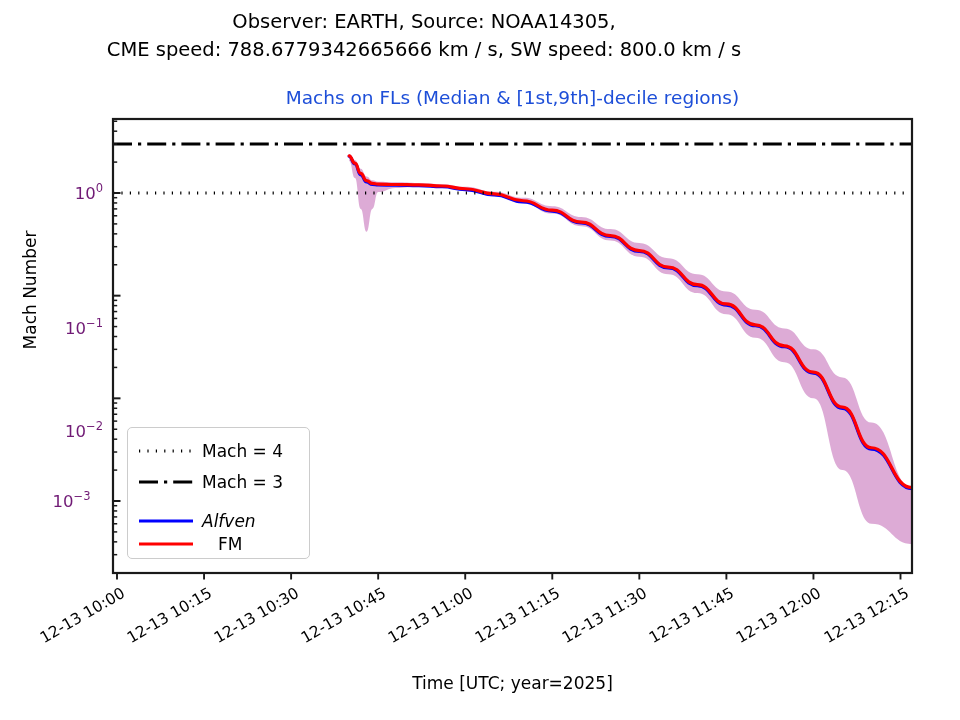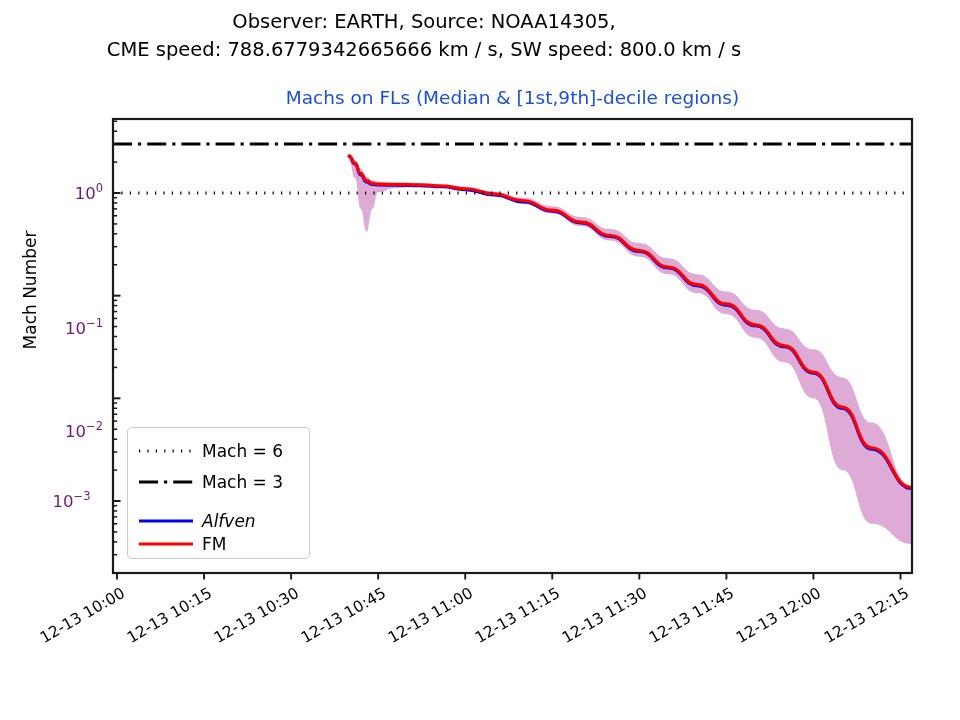--- a/index.html
+++ b/index.html
@@ -126,20 +126,21 @@
 
 <div id="figure">
 
   <div class="suptitle">Observer: EARTH, Source: NOAA14305,
 CME speed: 788.6779342665666 km / s, SW speed: 800.0 km / s</div>
 
   <div class="axtitle">Machs on FLs (Median &amp; [1st,9th]-decile regions)</div>
 
   <div class="ylabel">Mach Number</div>
 
+  <div class="xlabel">Time [UTC; year=2025]</div>
 
   <svg class="plot-svg" width="960" height="720">
 
     <defs>
       <clipPath id="plotclip">
         <rect x="113" y="119" width="799" height="454"></rect>
       </clipPath>
     </defs>
 
     <rect x="113" y="119" width="799" height="454" fill="#ffffff"></rect>
@@ -229,35 +230,35 @@
       <div class="xtick-label" style="left: 711.444px; top: 584px; width: 104px;">12-13 12:00</div>
       <div class="xtick-label" style="left: 798.5px; top: 584px; width: 104px;">12-13 12:15</div>
     </div>
 
   <div class="legend-box">
     <div id="legend-rows">
         <div class="legend-row" style="top: 6px;">
           <span class="legend-sample"><svg width="56" height="20">
               <line x1="1" y1="10" x2="55" y2="10" stroke="#000000" stroke-width="3.2" stroke-dasharray="1.2 7.2"></line>
             </svg></span>
-          <span class="legend-text">Mach = 6</span>
+          <span class="legend-text">Mach = 4</span>
         </div>
         <div class="legend-row" style="top: 37px;">
           <span class="legend-sample"><svg width="56" height="20">
               <line x1="1" y1="10" x2="55" y2="10" stroke="#000000" stroke-width="3.2" stroke-dasharray="19 6 3.2 6"></line>
             </svg></span>
           <span class="legend-text">Mach = 3</span>
         </div>
         <div class="legend-row" style="top: 76px; font-style: italic;">
           <span class="legend-sample"><svg width="56" height="20">
               <line x1="1" y1="10" x2="55" y2="10" stroke="#0000ff" stroke-width="3.2"></line>
             </svg></span>
           <span class="legend-text">Alfven</span>
         </div>
-        <div class="legend-row" style="top: 99px;">
+        <div class="legend-row" style="top: 99px; gap: 16px;">
           <span class="legend-sample"><svg width="56" height="20">
               <line x1="1" y1="10" x2="55" y2="10" stroke="#ff0000" stroke-width="3.2"></line>
             </svg></span>
           <span class="legend-text">FM</span>
         </div>
       </div>
   </div>
 
 </div>
 

